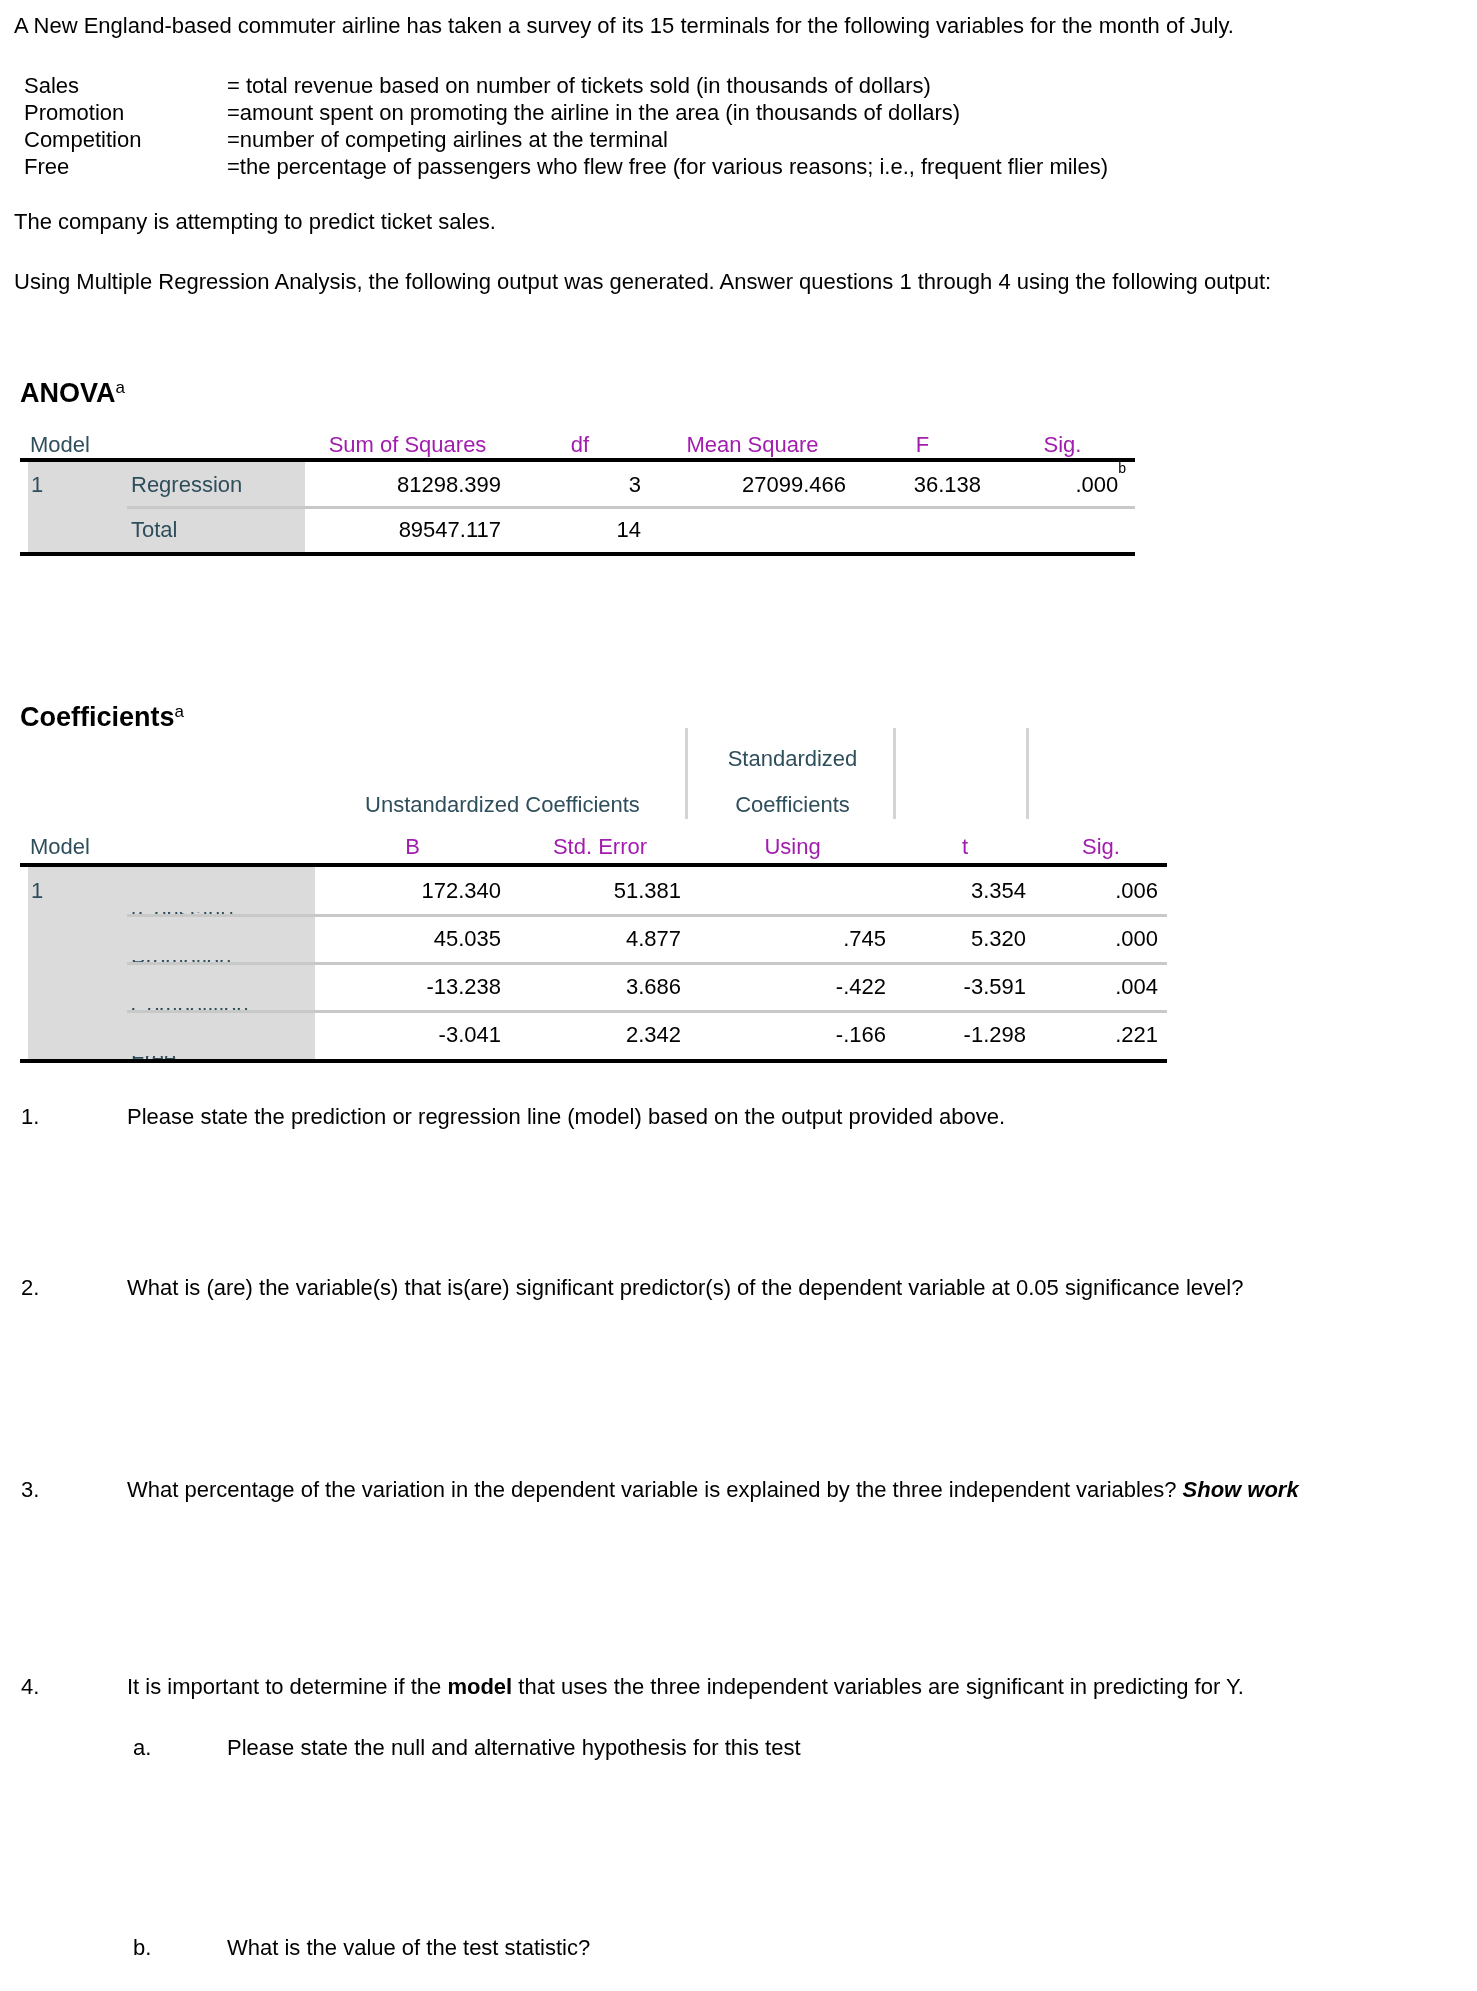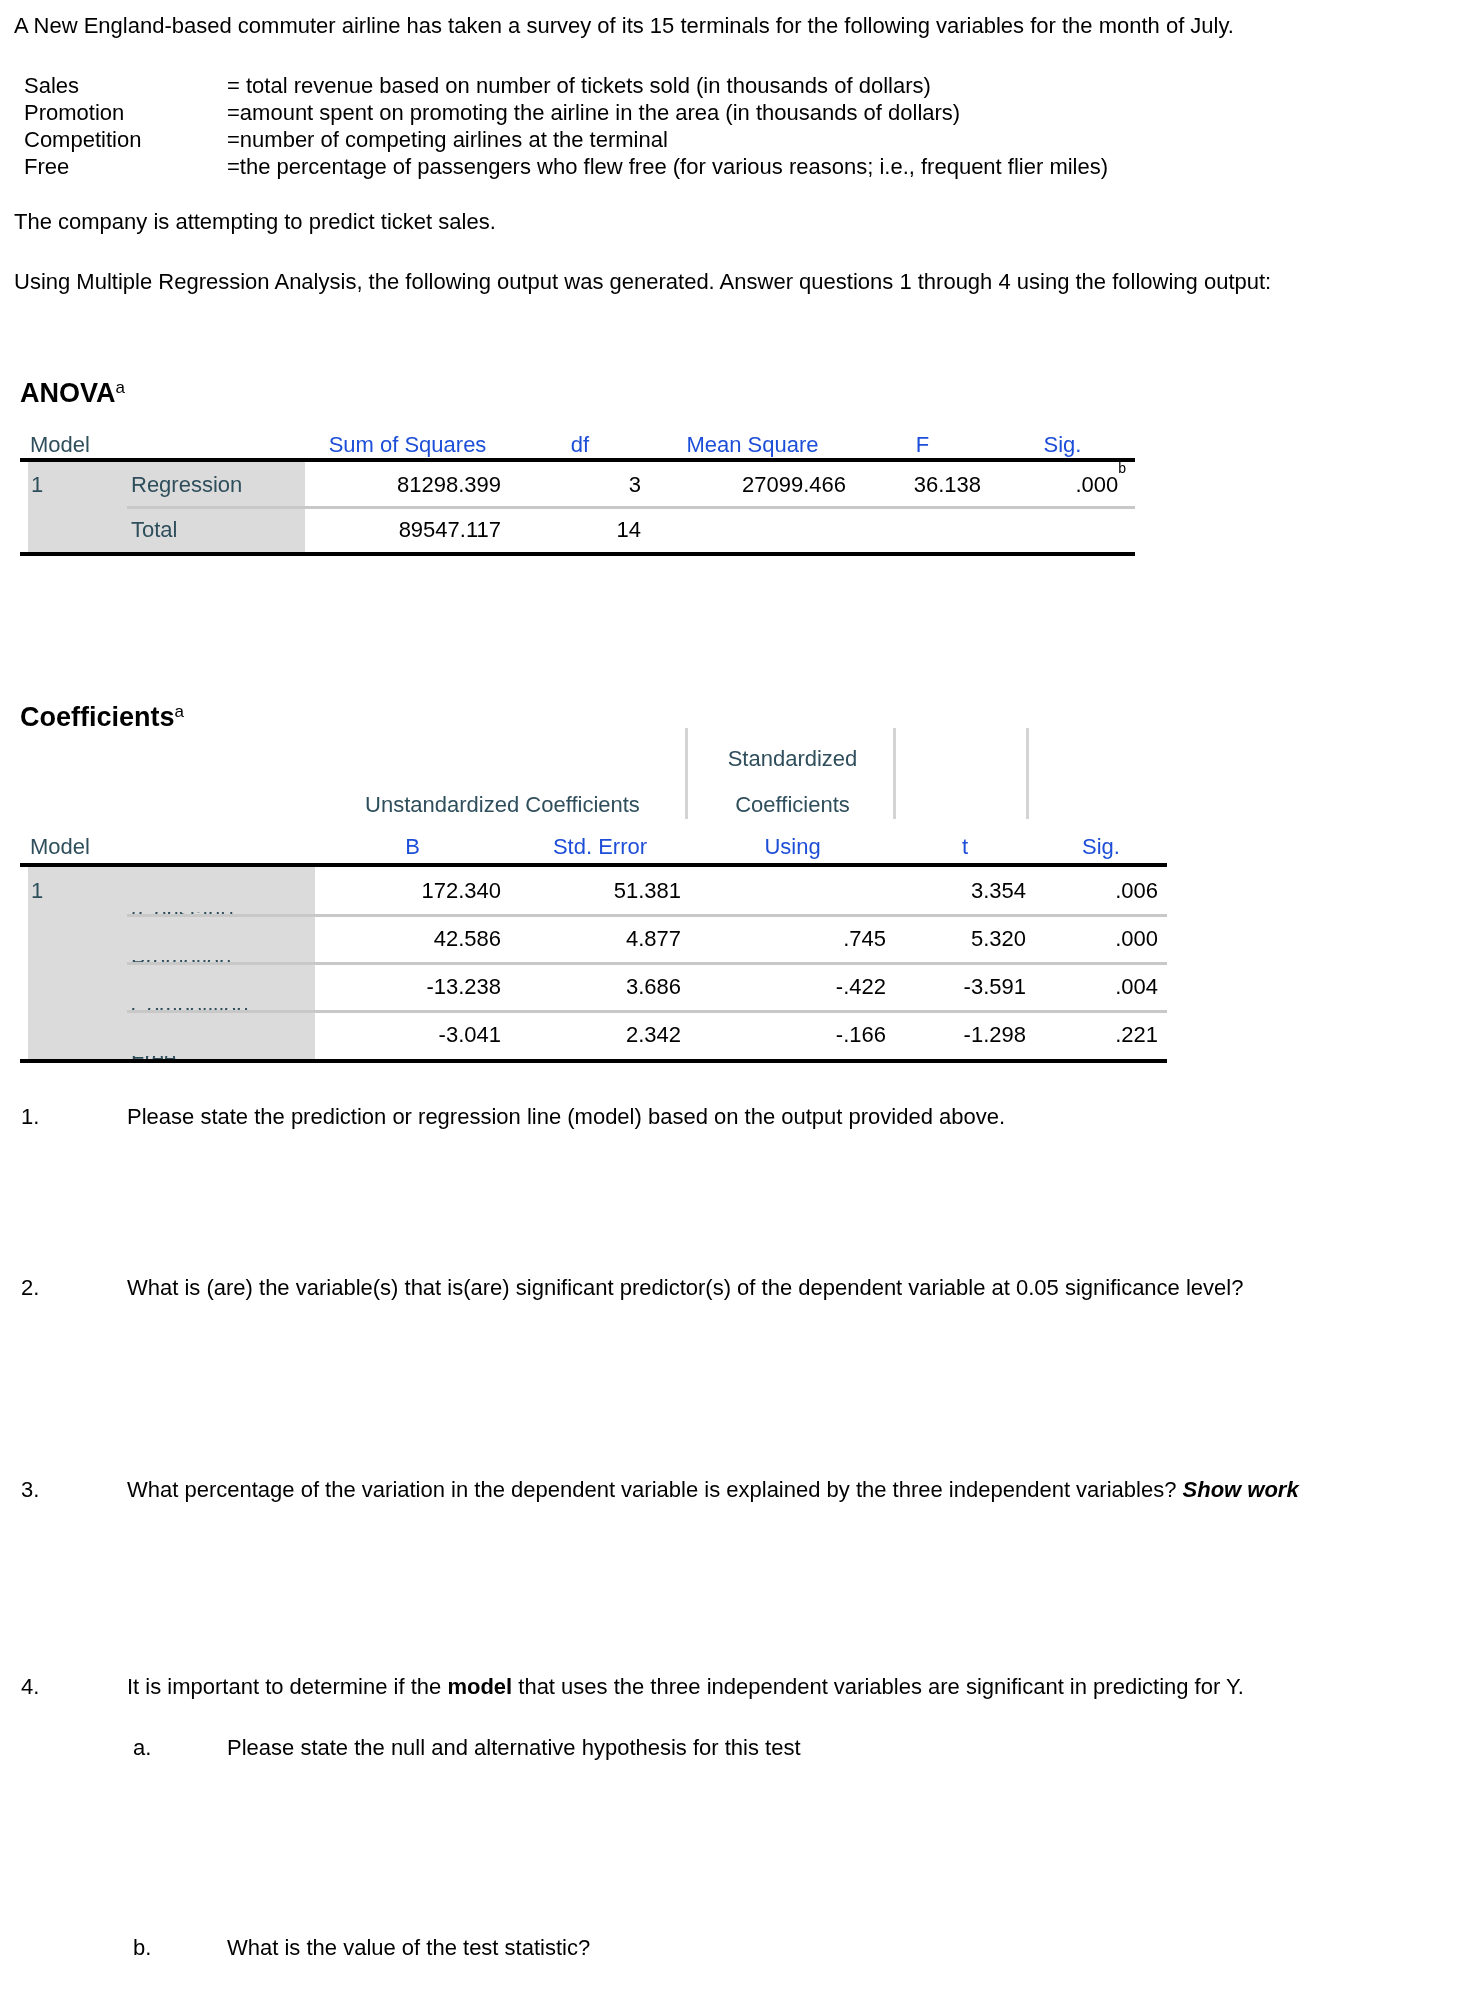--- a/index.html
+++ b/index.html
@@ -17,21 +17,21 @@
   .def-text { position:absolute; left:227px; white-space:nowrap; }
 
   
   .ttl { position:absolute; text-align:left; font-weight:bold; font-size:27px; line-height:30px; }
   .ttl .ttl-sup { font-weight:normal; font-size:17px; vertical-align:9px; }
 
   
   .tbl { position:absolute; }
   .trow { display:flex; position:relative; }
   .cell { flex:0 0 auto; display:flex; align-items:center; overflow:hidden; }
-  .hdr  { justify-content:center; color:#1d4ed8; }
+  .hdr  { justify-content:center; color:#a21caf; }
   .hdr-left { justify-content:flex-start; padding-left:10px; color:#2F4E5C; }
   .val  { justify-content:flex-end; padding-right:9px; }
   .mnum { padding-left:11px; color:#2F4E5C; }
   .rlabel { padding-left:26px; color:#2F4E5C; }
   .thick { height:4px; background:#000; }
   .graybg { position:absolute; top:0; bottom:0; background:#DBDBDB; }
   .sep { position:absolute; left:107px; right:0; bottom:-2px; height:3px; background:#C8C8C8; z-index:2; }
   .sup { font-size:14px; vertical-align:7px; line-height:0; }
   .cell .sup { align-self:flex-start; margin-top:6px; }
 
@@ -173,21 +173,21 @@
         <div class="cell k3 val">172.340</div>
         <div class="cell k4 val">51.381</div>
         <div class="cell k5 val"></div>
         <div class="cell k6 val">3.354</div>
         <div class="cell k7 val">.006</div>
         <div class="sep"></div>
       </div>
       <div class="trow data">
         <div class="cell k1 mnum"></div>
         <div class="cell k2 rlabel">Promotion</div>
-        <div class="cell k3 val">42.586</div>
+        <div class="cell k3 val">45.035</div>
         <div class="cell k4 val">4.877</div>
         <div class="cell k5 val">.745</div>
         <div class="cell k6 val">5.320</div>
         <div class="cell k7 val">.000</div>
         <div class="sep"></div>
       </div>
       <div class="trow data">
         <div class="cell k1 mnum"></div>
         <div class="cell k2 rlabel">Competition</div>
         <div class="cell k3 val">-13.238</div>

